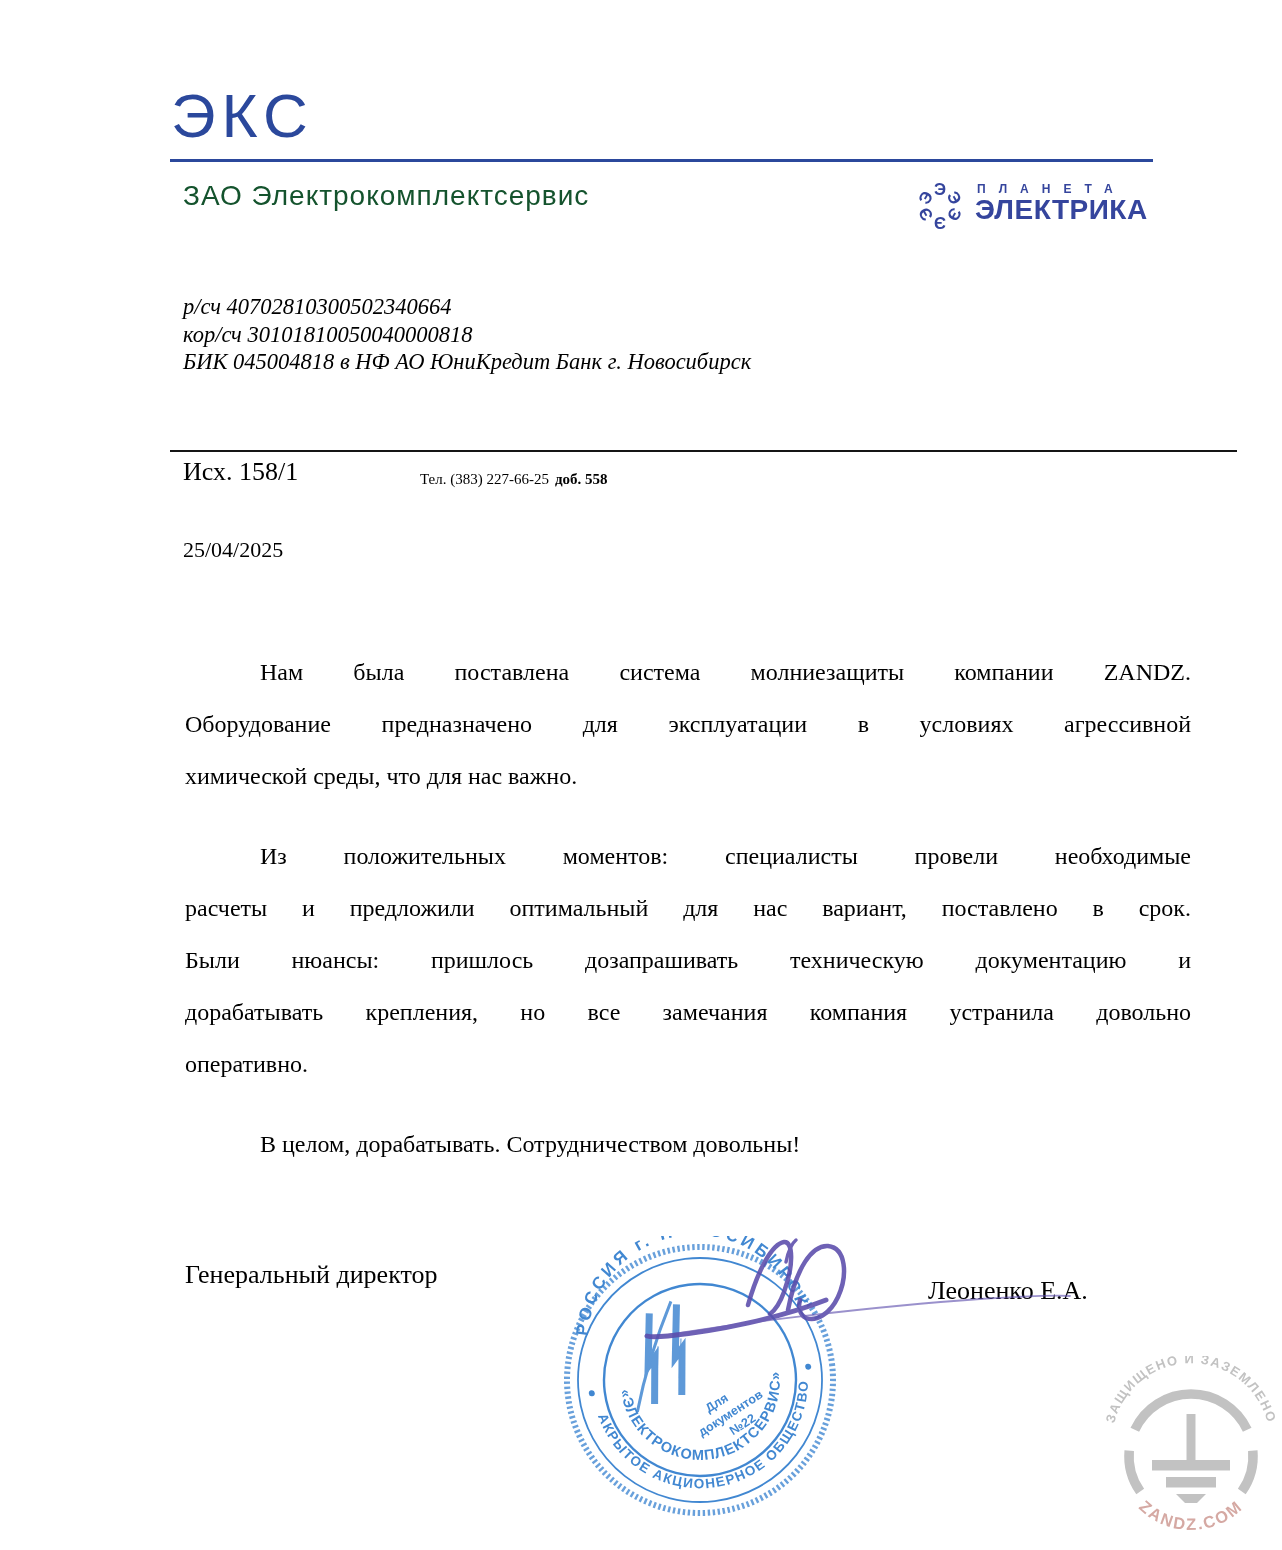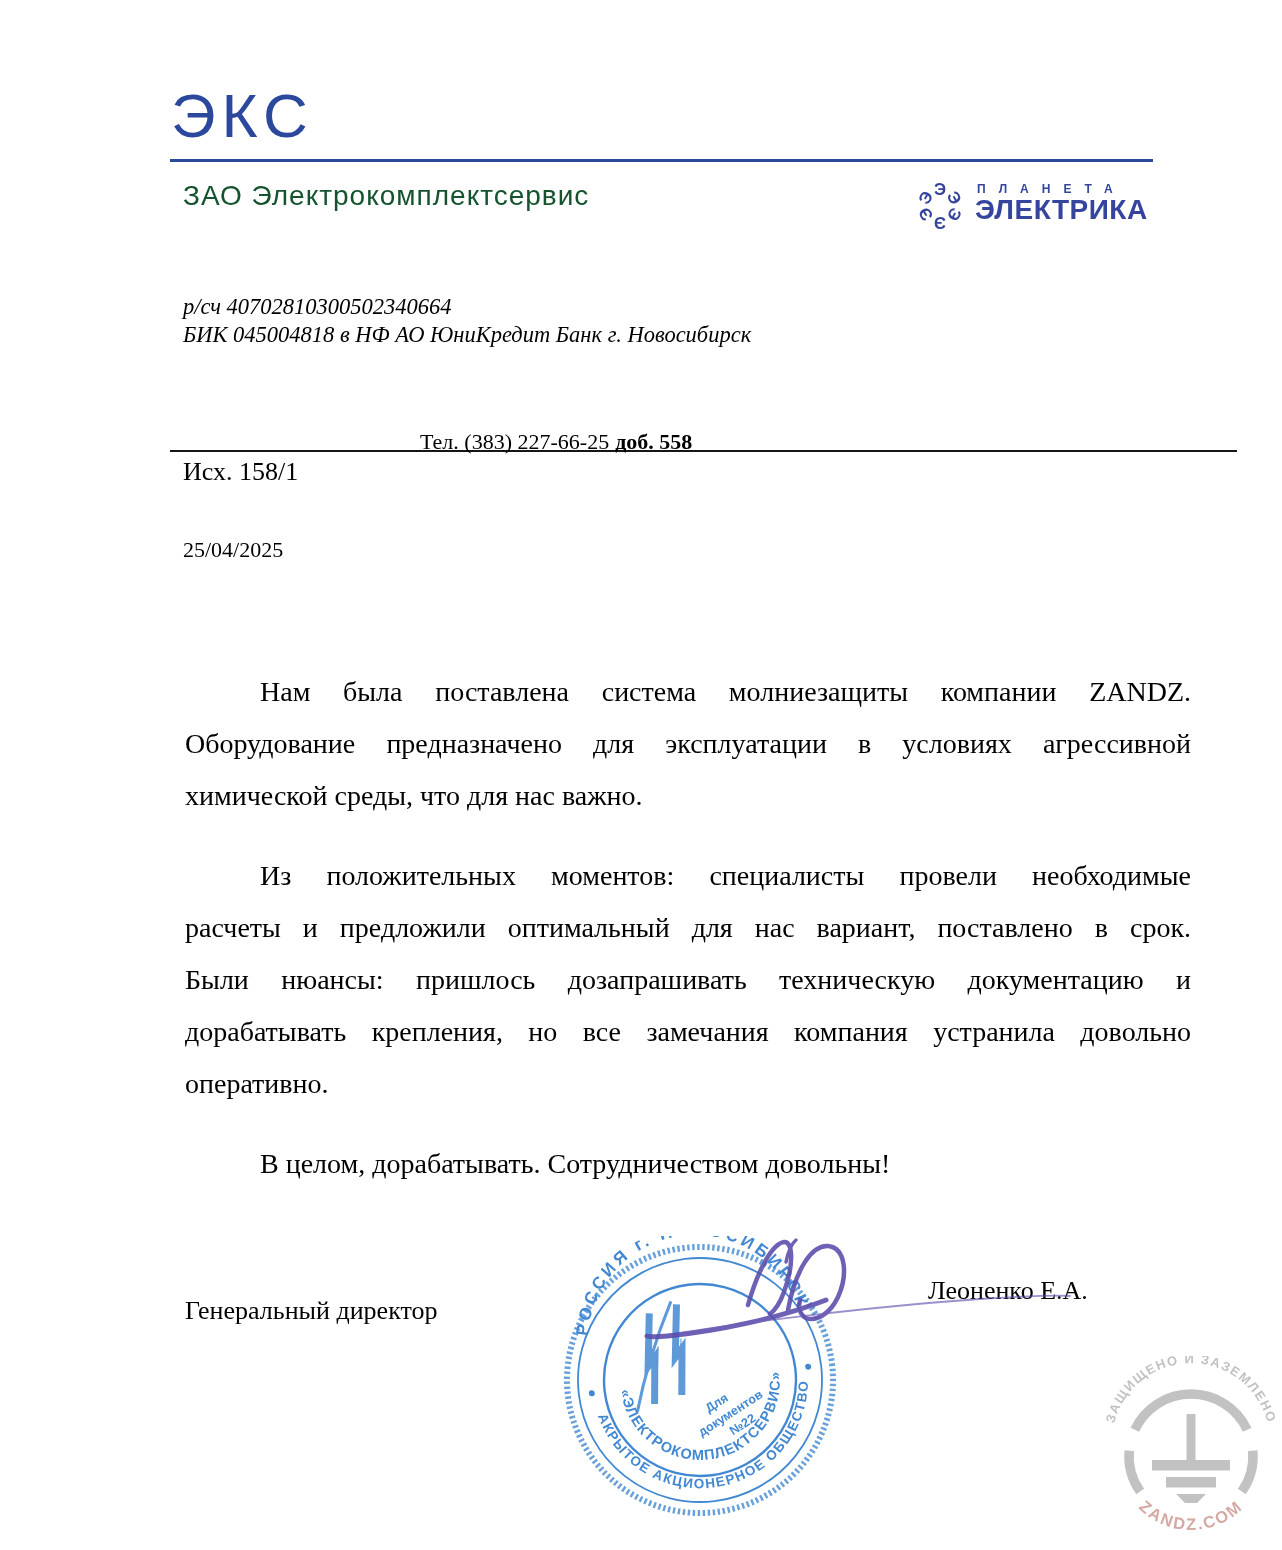--- a/index.html
+++ b/index.html
@@ -20,34 +20,34 @@
   #partner-top{position:absolute;left:77px;top:6px;font-family:"Liberation Sans",sans-serif;
     font-size:12px;font-weight:bold;letter-spacing:13px;color:#35459d;white-space:nowrap}
   #partner-name{position:absolute;left:75px;top:18px;font-family:"Liberation Sans",sans-serif;
     font-size:28px;font-weight:bold;letter-spacing:.5px;color:#35459d;white-space:nowrap}
 
   
   #requisites{left:183px;top:293px;font-style:italic;font-size:22.5px;line-height:27.6px;white-space:nowrap}
 
   
   #black-rule{left:170px;top:450px;width:1067px;height:2px;background:#151515}
-  #phone-line{left:420px;top:430px;font-size:22px;line-height:24px;white-space:nowrap}
+  #phone-line{left:420px;top:467px;font-size:15px;line-height:24px;white-space:nowrap}
   #phone-ext{font-weight:bold;margin-left:6px}
   #ref-number{left:183px;top:457px;font-size:26px;line-height:30px}
   #ref-date{left:183px;top:535px;font-size:22px;line-height:30px}
 
   
-  #body-text{left:185px;top:666px;width:1006px;font-size:28px}
+  #body-text{left:185px;top:646px;width:1006px;font-size:24px}
   .bpara{margin:0 0 28px 0}
   .bline{height:52px;line-height:52px;text-align:justify;text-align-last:justify;overflow:hidden}
   .bline.last{text-align-last:left}
   .bline.ind{text-indent:75px}
 
   
-  #sig-position{left:185px;top:1296px;font-size:26px;line-height:30px;white-space:nowrap}
+  #sig-position{left:185px;top:1260px;font-size:26px;line-height:30px;white-space:nowrap}
   #sig-name{left:928px;top:1276px;font-size:26px;line-height:30px;white-space:nowrap}
 
   
   #stamp{left:556px;top:1236px}
   #autograph{left:580px;top:1230px}
   #watermark{left:1091px;top:1356px}
   svg text{font-family:"Liberation Sans",sans-serif}
 </style>
 </head>
 <body>
@@ -66,20 +66,21 @@
       <text x="28" y="16" transform="rotate(240 28 28)">Э</text>
       <text x="28" y="16" transform="rotate(300 28 28)">Э</text>
     </g>
   </svg>
   <div id="partner-top">ПЛАНЕТА</div>
   <div id="partner-name">ЭЛЕКТРИКА</div>
 </div>
 
 <div class="abs" id="requisites">
   <div>р/сч 40702810300502340664</div>
+  <div>кор/сч 30101810050040000818</div>
   <div>БИК 045004818 в НФ АО ЮниКредит Банк г. Новосибирск</div>
 </div>
 
 <div class="abs" id="black-rule"></div>
 
 <div class="abs" id="phone-line">
   <span>Тел. (383) 227-66-25</span><span id="phone-ext">доб. 558</span>
 </div>
 
 <div class="abs" id="ref-number">Исх. 158/1</div>

